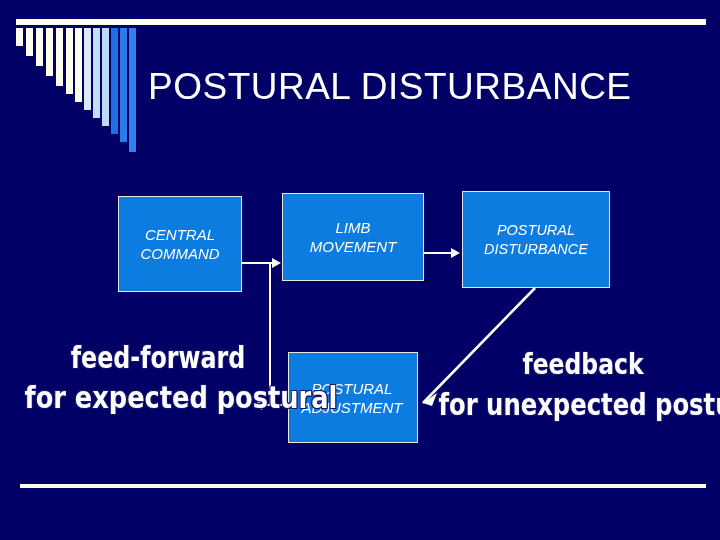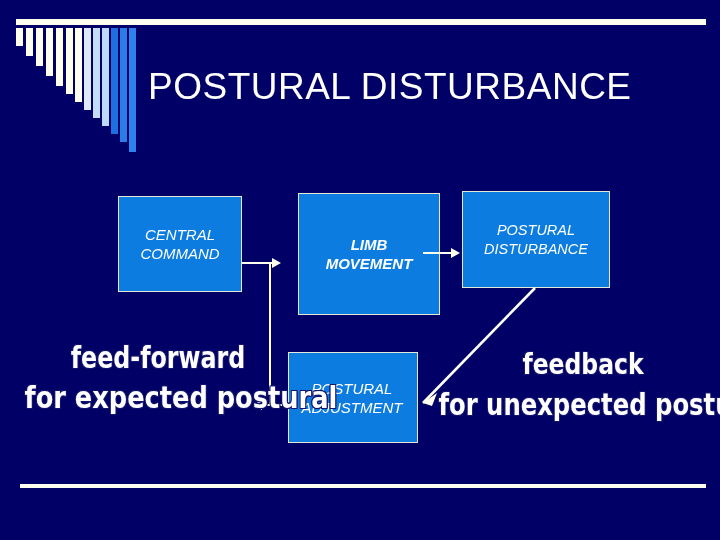--- a/index.html
+++ b/index.html
@@ -71,21 +71,21 @@
     font-style: italic;
     font-size: 15px;
     line-height: 19px;
     text-align: center;
     display: flex;
     align-items: center;
     justify-content: center;
     white-space: pre-line;
   }
   #box-central   { left: 118px; top: 196px; width: 124px; height: 96px; text-align: center; }
-  #box-limb      { left: 298px; top: 193px; width: 142px; height: 122px; font-weight: bold; }
+  #box-limb      { left: 282px; top: 193px; width: 142px; height: 88px; }
   #box-disturb   { left: 462px; top: 191px; width: 148px; height: 97px;
                    font-size: 14.5px; }
   #box-adjust    { left: 288px; top: 352px; width: 130px; height: 91px; }
   #box-adjust .txt { width: 150px; margin-left: -2px; }
 
   
   .line {
     position: absolute;
     background: #fffff0;
   }

